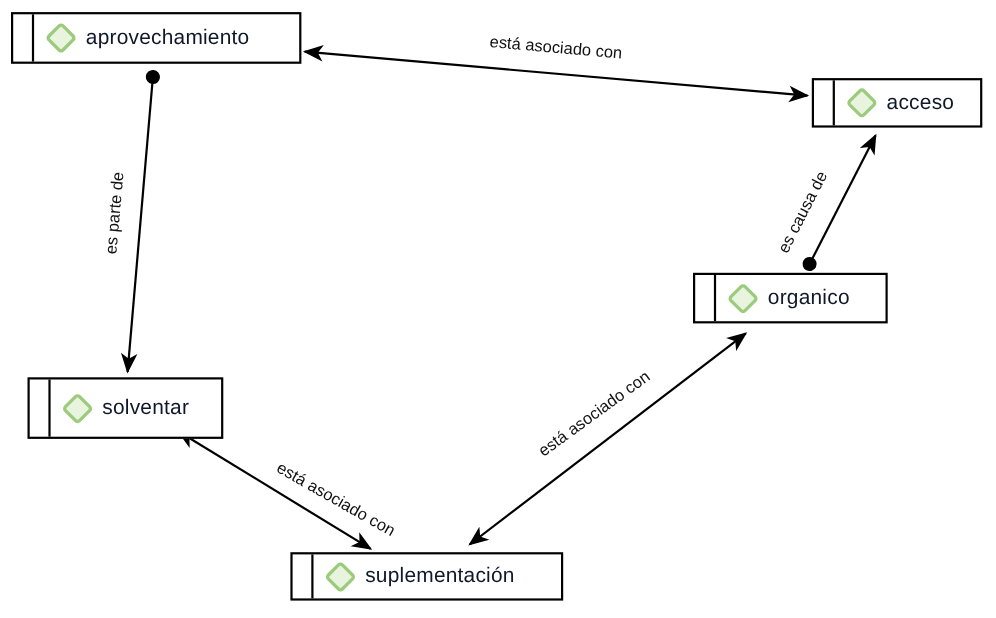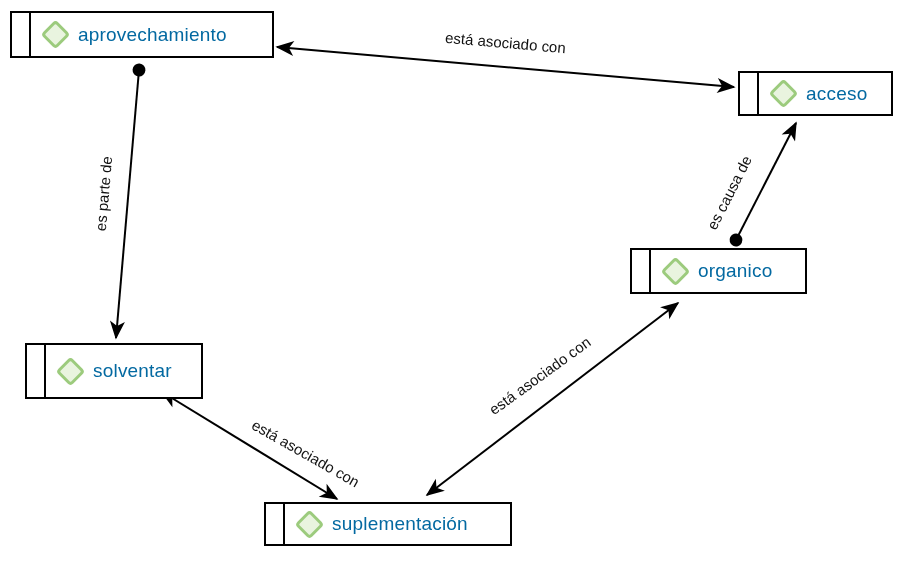--- a/index.html
+++ b/index.html
@@ -15,21 +15,21 @@
     display:flex;align-items:center;box-sizing:border-box;
   }
   .node-grip{
     align-self:stretch;width:17px;flex:none;border-right:2px solid #000000;
   }
   .diamond{
     width:15px;height:15px;flex:none;background:#e9f4df;border:3px solid #9ccb7d;
     border-radius:4px;transform:rotate(45deg);margin:0 12px 0 14px;
   }
   .node-label{
-    font-size:19px;color:#0369a1;white-space:nowrap;letter-spacing:0.2px;
+    font-size:19px;color:#0f172a;white-space:nowrap;letter-spacing:0.2px;
   }
   
   .n-aprovechamiento{left:10px;top:11px;width:264px;height:47px;}
   .n-acceso{left:738px;top:71px;width:155px;height:45px;}
   .n-organico{left:630px;top:248px;width:177px;height:46px;}
   .n-solventar{left:25px;top:343px;width:178px;height:56px;}
   .n-suplementacion{left:264px;top:502px;width:248px;height:44px;}
 </style>
 </head>
 <body>

